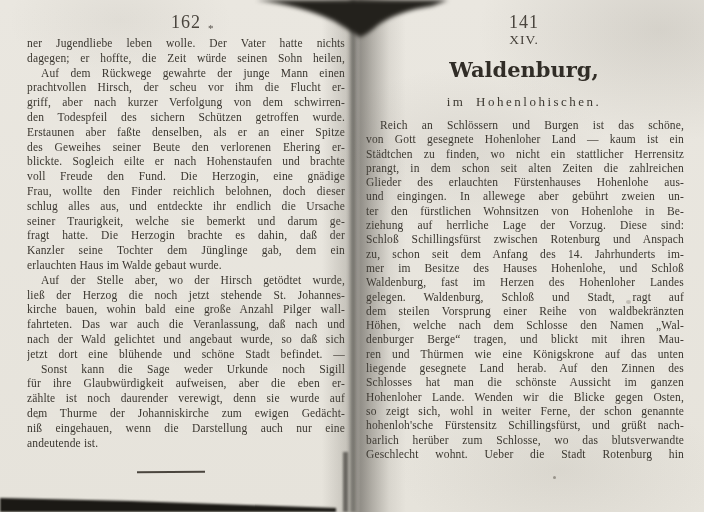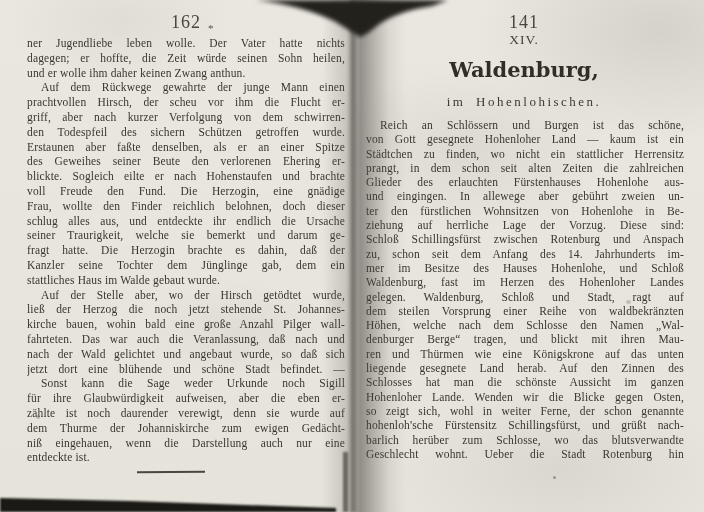--- a/index.html
+++ b/index.html
@@ -101,47 +101,46 @@
 <body>
 
 <div id="scan">
   <div id="paper"></div>
 
   <div id="head-left" class="pagehead">162</div>
   <div id="head-asterisk">*</div>
   <div id="col-left" class="col">
       <div class="tline">ner Jugendliebe leben wolle.  Der Vater hatte nichts</div>
       <div class="tline">dagegen; er hoffte, die Zeit würde seinen Sohn heilen,</div>
-      <div class="tline nj">und er wolle ihm daher keinen Zwang anthun.</div>
       <div class="tline ind">Auf dem Rückwege gewahrte der junge Mann einen</div>
       <div class="tline">prachtvollen Hirsch, der scheu vor ihm die Flucht er-</div>
       <div class="tline">griff, aber nach kurzer Verfolgung von dem schwirren-</div>
       <div class="tline">den Todespfeil des sichern Schützen getroffen wurde.</div>
       <div class="tline">Erstaunen aber faßte denselben, als er an einer Spitze</div>
       <div class="tline">des Geweihes seiner Beute den verlorenen Ehering er-</div>
       <div class="tline">blickte.  Sogleich eilte er nach Hohenstaufen und brachte</div>
       <div class="tline">voll Freude den Fund.  Die Herzogin, eine gnädige</div>
       <div class="tline">Frau, wollte den Finder reichlich belohnen, doch dieser</div>
       <div class="tline">schlug alles aus, und entdeckte ihr endlich die Ursache</div>
       <div class="tline">seiner Traurigkeit, welche sie bemerkt und darum ge-</div>
       <div class="tline">fragt hatte.  Die Herzogin brachte es dahin, daß der</div>
       <div class="tline">Kanzler seine Tochter dem Jünglinge gab, dem ein</div>
-      <div class="tline nj">stattliches Haus im Walde gebaut wurde.</div>
+      <div class="tline nj">erlauchten Haus im Walde gebaut wurde.</div>
       <div class="tline ind">Auf der Stelle aber, wo der Hirsch getödtet wurde,</div>
       <div class="tline">ließ der Herzog die noch jetzt stehende St. Johannes-</div>
       <div class="tline">kirche bauen, wohin bald eine große Anzahl Pilger wall-</div>
       <div class="tline">fahrteten.  Das war auch die Veranlassung, daß nach und</div>
       <div class="tline">nach der Wald gelichtet und angebaut wurde, so daß sich</div>
       <div class="tline">jetzt dort eine blühende und schöne Stadt befindet. —</div>
       <div class="tline ind">Sonst kann die Sage weder Urkunde noch Sigill</div>
       <div class="tline">für ihre Glaubwürdigkeit aufweisen, aber die eben er-</div>
       <div class="tline">zählte ist noch daurender verewigt, denn sie wurde auf</div>
       <div class="tline">dem Thurme der Johanniskirche zum ewigen Gedächt-</div>
       <div class="tline">niß eingehauen, wenn die Darstellung  auch nur eine</div>
-      <div class="tline nj">entdeckte ist.</div>
+      <div class="tline nj">andeutende ist.</div>
     </div>
   <div id="separator"></div>
 
   <div id="head-right" class="pagehead">141</div>
   <div id="chapter-no">XIV.</div>
   <div id="chapter-sub">im Hohenlohischen.</div>
   <div id="chapter-title">Waldenburg,</div>
   <div id="col-right" class="col">
       <div class="tline ind">Reich an Schlössern und Burgen ist das schöne,</div>
       <div class="tline">von Gott gesegnete Hohenloher Land — kaum ist ein</div>

